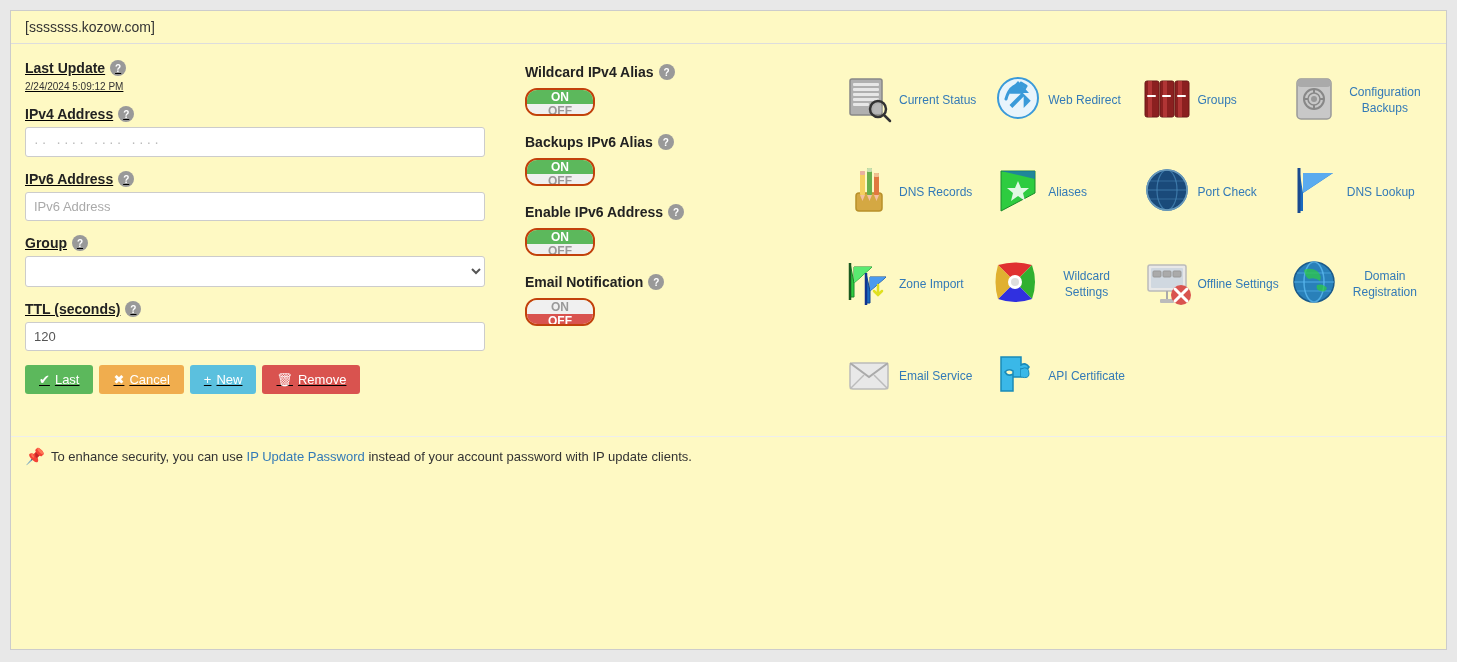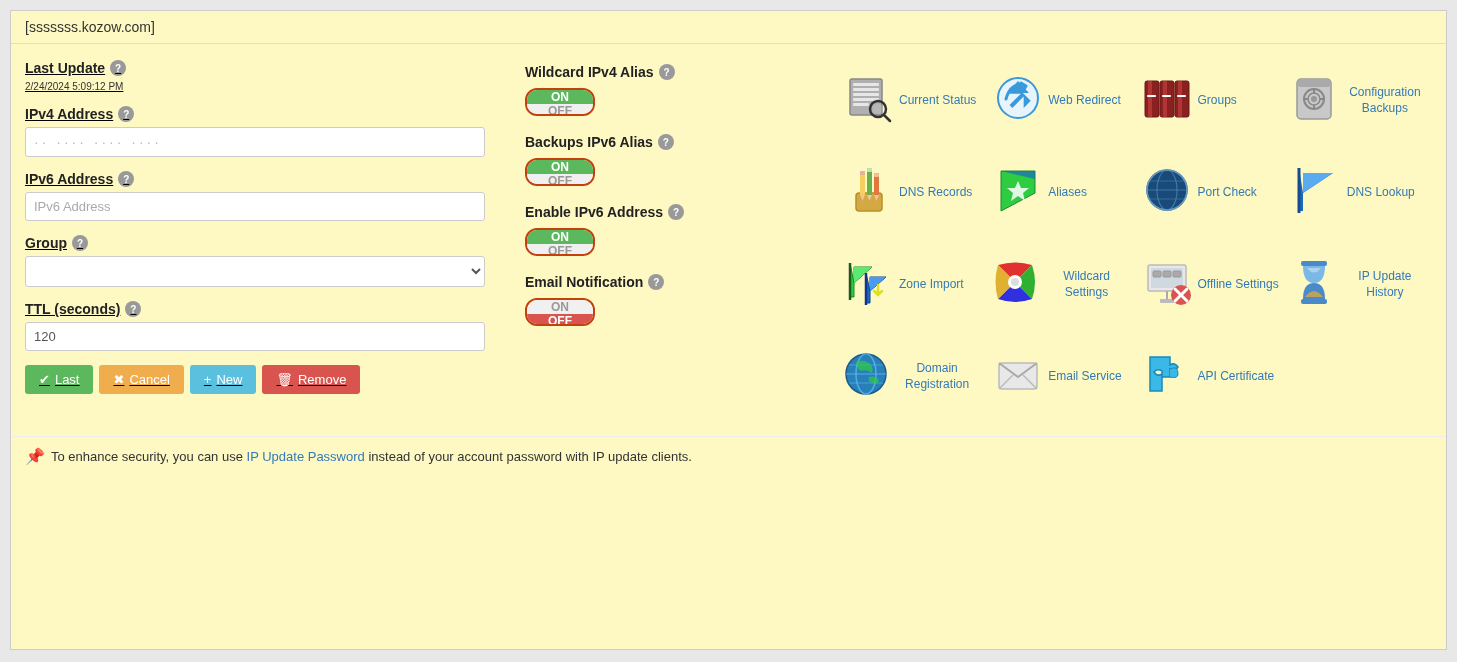--- a/index.html
+++ b/index.html
@@ -542,36 +542,20 @@
             <rect x="20" y="44" width="14" height="4" rx="1" fill="#bbb"></rect>
 
             <circle cx="41" cy="40" r="10" fill="#d9534f"></circle>
             <line x1="35" y1="34" x2="47" y2="46" stroke="#fff" stroke-width="3" stroke-linecap="round"></line>
             <line x1="47" y1="34" x2="35" y2="46" stroke="#fff" stroke-width="3" stroke-linecap="round"></line>
           </svg>
         </div>
         <span class="icon-label">Offline Settings</span>
       </div>
 
-      <div class="icon-item">
-        <div class="icon-img">
-          <svg width="55" height="55" viewBox="0 0 55 55">
-
-            <rect x="14" y="6" width="26" height="5" rx="2" fill="#4a8ac8"></rect>
-            <rect x="14" y="44" width="26" height="5" rx="2" fill="#4a8ac8"></rect>
-            <path d="M16 11 Q16 28 27 28 Q38 28 38 11 Z" fill="#7ab8e8"></path>
-            <path d="M16 44 Q16 28 27 28 Q38 28 38 44 Z" fill="#4a8ac8"></path>
-
-            <path d="M18 42 Q27 30 36 42 Z" fill="#d4a843" opacity="0.8"></path>
-
-            <path d="M20 13 Q27 22 34 13 Z" fill="#b8d8f0" opacity="0.8"></path>
-          </svg>
-        </div>
-        <span class="icon-label">IP Update History</span>
-      </div>
 
       <div class="icon-item">
         <div class="icon-img">
           <svg width="55" height="55" viewBox="0 0 55 55">
 
             <circle cx="27" cy="27" r="20" fill="#2980b9" stroke="#1a5a8a" stroke-width="1.5"></circle>
             <ellipse cx="27" cy="27" rx="10" ry="20" fill="none" stroke="#5ab8ef" stroke-width="1.5" opacity="0.8"></ellipse>
             <line x1="7" y1="27" x2="47" y2="27" stroke="#5ab8ef" stroke-width="1.2" opacity="0.8"></line>
             <line x1="10" y1="18" x2="44" y2="18" stroke="#5ab8ef" stroke-width="1" opacity="0.6"></line>
             <line x1="10" y1="36" x2="44" y2="36" stroke="#5ab8ef" stroke-width="1" opacity="0.6"></line>

